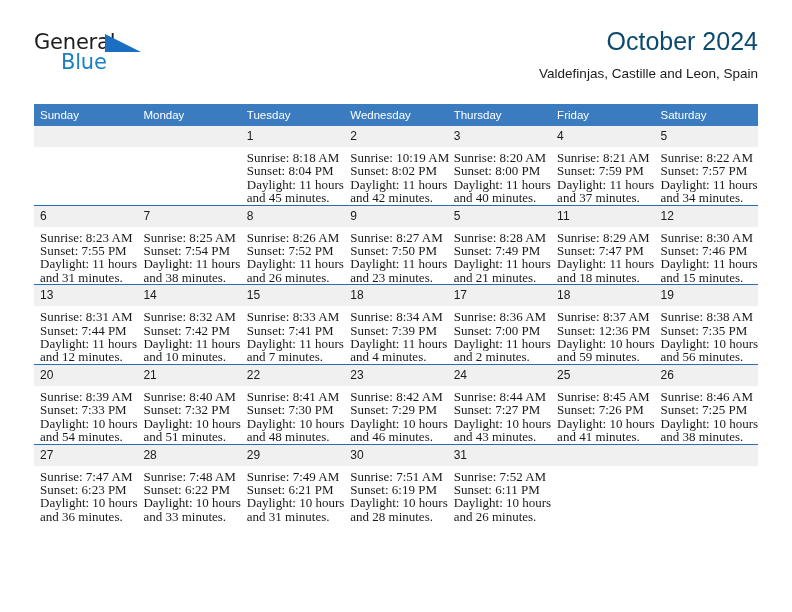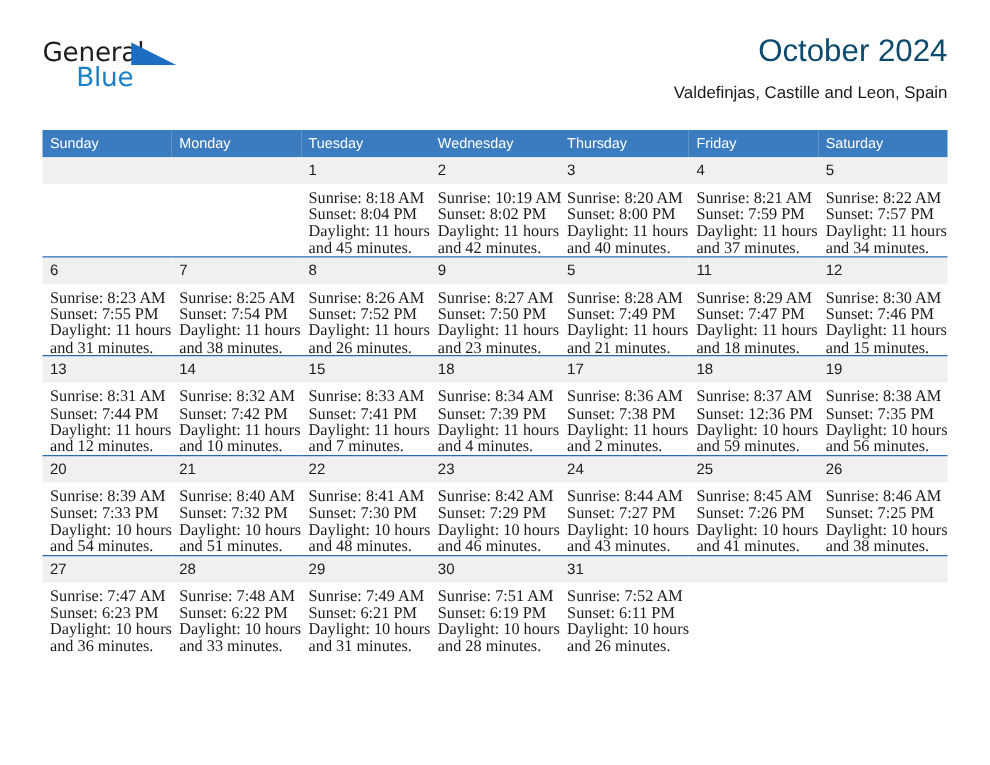--- a/index.html
+++ b/index.html
@@ -324,21 +324,21 @@
               <div>Sunrise: 8:34 AM</div>
               <div>Sunset: 7:39 PM</div>
               <div>Daylight: 11 hours</div>
               <div>and 4 minutes.</div>
             </div>
           </td>
           <td>
             <div class="daynum">17</div>
             <div class="details">
               <div>Sunrise: 8:36 AM</div>
-              <div>Sunset: 7:38 PM</div>
+              <div>Sunset: 7:00 PM</div>
               <div>Daylight: 11 hours</div>
               <div>and 2 minutes.</div>
             </div>
           </td>
           <td>
             <div class="daynum">18</div>
             <div class="details">
               <div>Sunrise: 8:37 AM</div>
               <div>Sunset: 12:36 PM</div>
               <div>Daylight: 10 hours</div>

